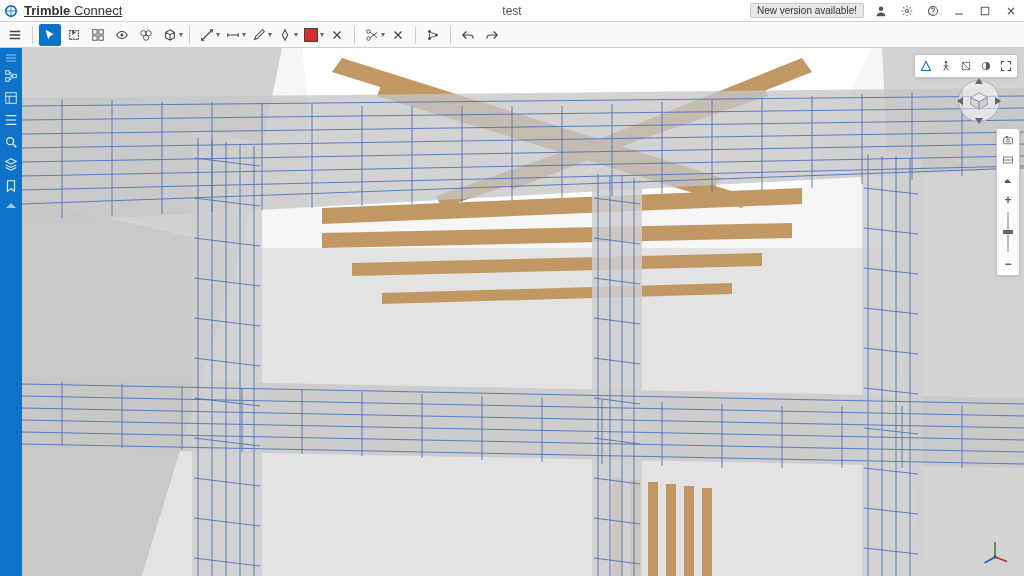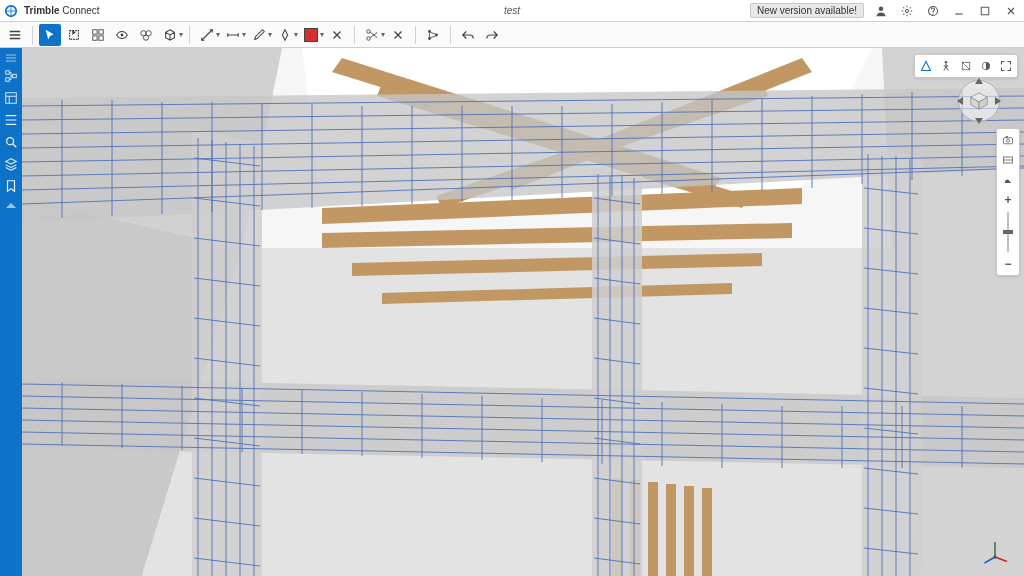--- a/index.html
+++ b/index.html
@@ -21,25 +21,25 @@
     align-items: center;
     padding: 0 4px;
     gap: 6px;
     position: relative;
   }
   .titlebar .logo {
     width: 14px; height: 14px;
     display: flex; align-items: center; justify-content: center;
     color: #0e72c9;
   }
-  .titlebar .apptitle { font-size: 10px; }
+  .titlebar .apptitle { font-size: 13px; text-decoration: underline; }
   .titlebar .apptitle .brand { font-weight: 600; }
   .titlebar .project {
     position: absolute; left: 50%; transform: translateX(-50%);
-    font-size: 10px; color: #555; font-style: italic;
+    font-size: 12px; color: #555;
   }
   .titlebar .right {
     margin-left: auto;
     display: flex; align-items: center; gap: 8px;
   }
   .titlebar .newver {
     background: #e8e8e8;
     border: 1px solid #c8c8c8;
     border-radius: 2px;
     padding: 1px 6px;

